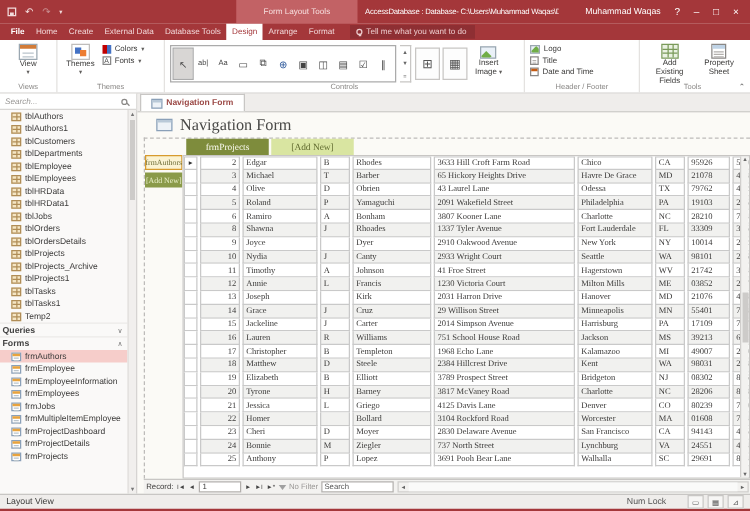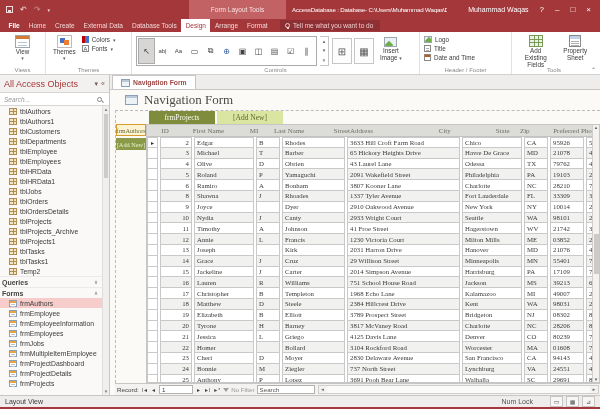--- a/index.html
+++ b/index.html
@@ -268,25 +268,20 @@
         <span class="ic-prop"></span>
         <span>Property</span>
         <span>Sheet</span>
       </div>
       <div class="glabel">Tools</div>
     </div>
     <span class="ribbon-collapse">⌃</span>
   </div>
 
   <div class="sidebar">
-    <div class="sb-header">
-      <span class="sb-title">All Access Objects</span>
-      <span class="sb-hicon">▾</span>
-      <span class="sb-hicon">«</span>
-    </div>
     <div class="sb-search">
       <span class="ph">Search...</span>
       <span class="mag-icon"></span>
     </div>
     <div class="sb-list">
       <div>
           <div class="sb-item">
             <span class="t-icon"></span>
             <span class="sb-label">tblAuthors</span>
           </div>
@@ -425,32 +420,20 @@
         <div class="toptabs">
             <div class="toptab selected">frmProjects</div>
             <div class="toptab addnew">[Add New]</div>
           </div>
         <div class="bodyrow">
           <div class="lefttabs">
               <div class="lefttab selected">frmAuthors</div>
               <div class="lefttab addnew">[Add New]</div>
             </div>
           <div class="datasheet">
-            <div class="dhead">
-                <div class="dhc" style="width: 11px;"></div>
-                <div class="dhc" style="width: 32px;">ID</div>
-                <div class="dhc" style="width: 60px;">First Name</div>
-                <div class="dhc" style="width: 24px;">MI</div>
-                <div class="dhc" style="width: 63px;">Last Name</div>
-                <div class="dhc" style="width: 113px;">StreetAddress</div>
-                <div class="dhc" style="width: 60px;">City</div>
-                <div class="dhc" style="width: 24px;">State</div>
-                <div class="dhc" style="width: 34px;">Zip</div>
-                <div class="dhc" style="width: 50px;">Preferred Pho</div>
-              </div>
             <div class="dbody">
                 <div class="drow">
                   <div class="dsel">▸</div>
                   <div class="dcell num" style="width: 32px;">2</div>
                   <div class="dcell" style="width: 60px;">Edgar</div>
                   <div class="dcell" style="width: 24px;">B</div>
                   <div class="dcell" style="width: 63px;">Rhodes</div>
                   <div class="dcell" style="width: 113px;">3633 Hill Croft Farm Road</div>
                   <div class="dcell" style="width: 60px;">Chico</div>
                   <div class="dcell" style="width: 24px;">CA</div>

